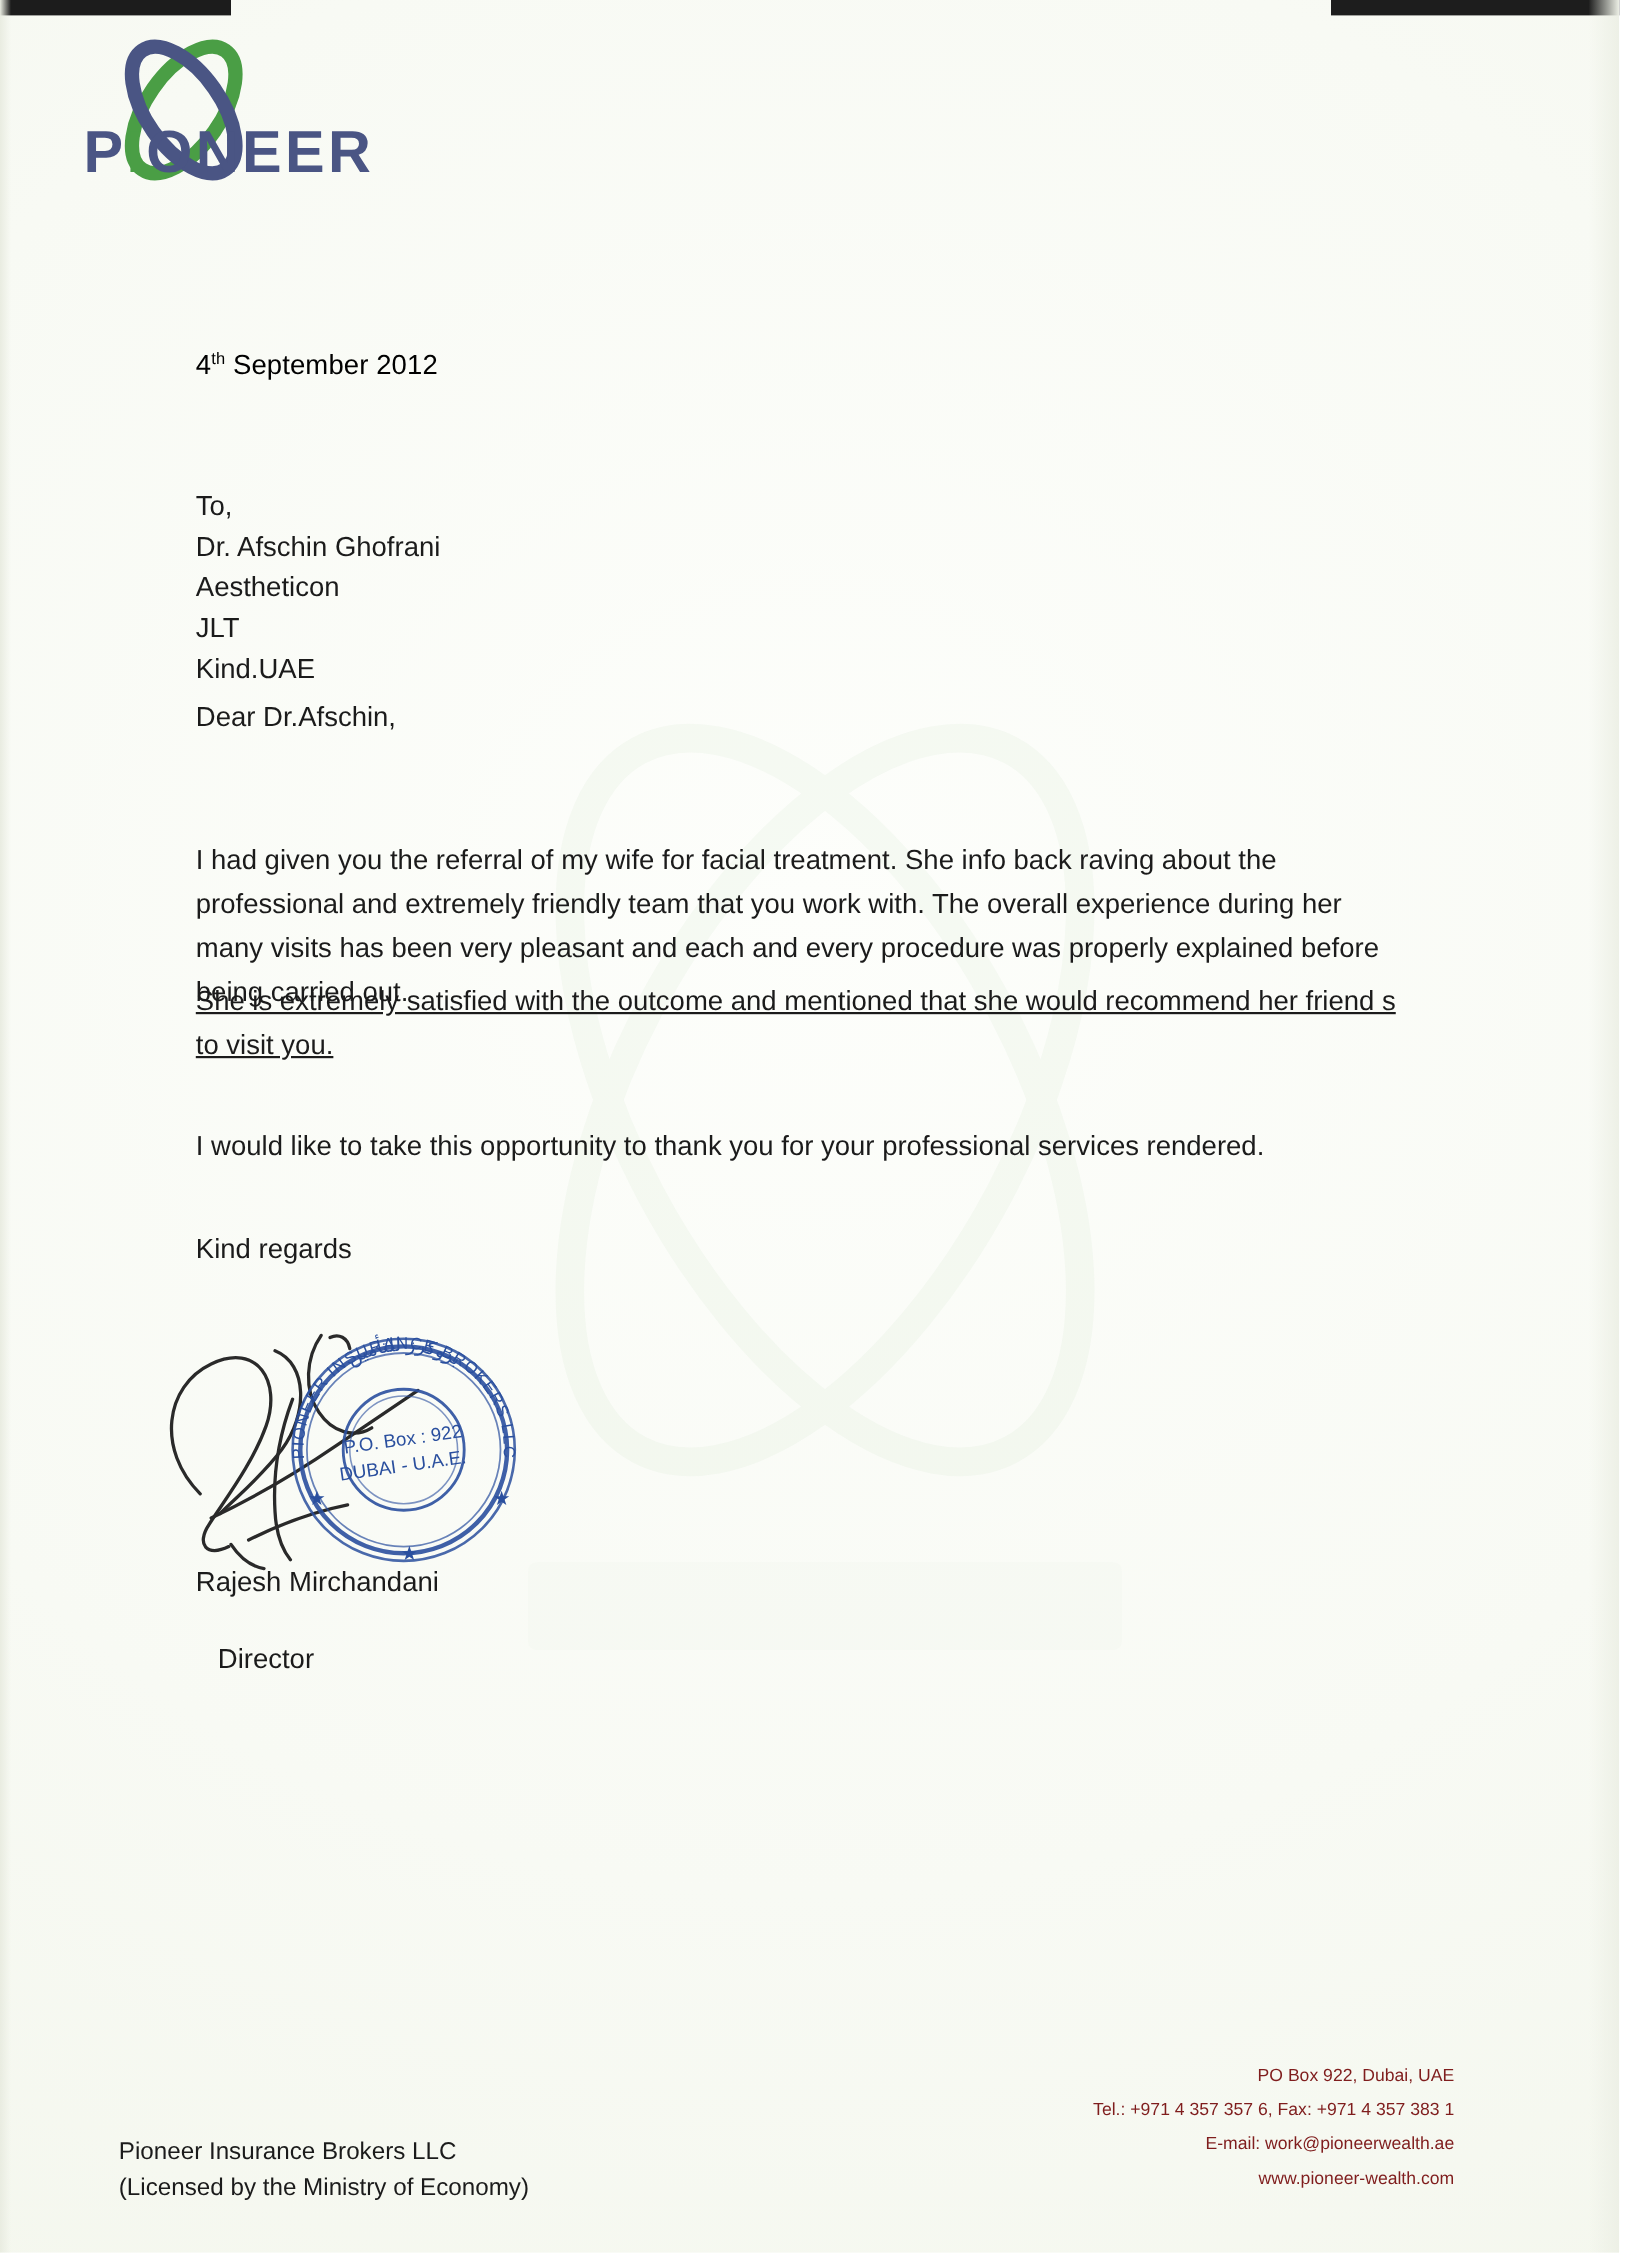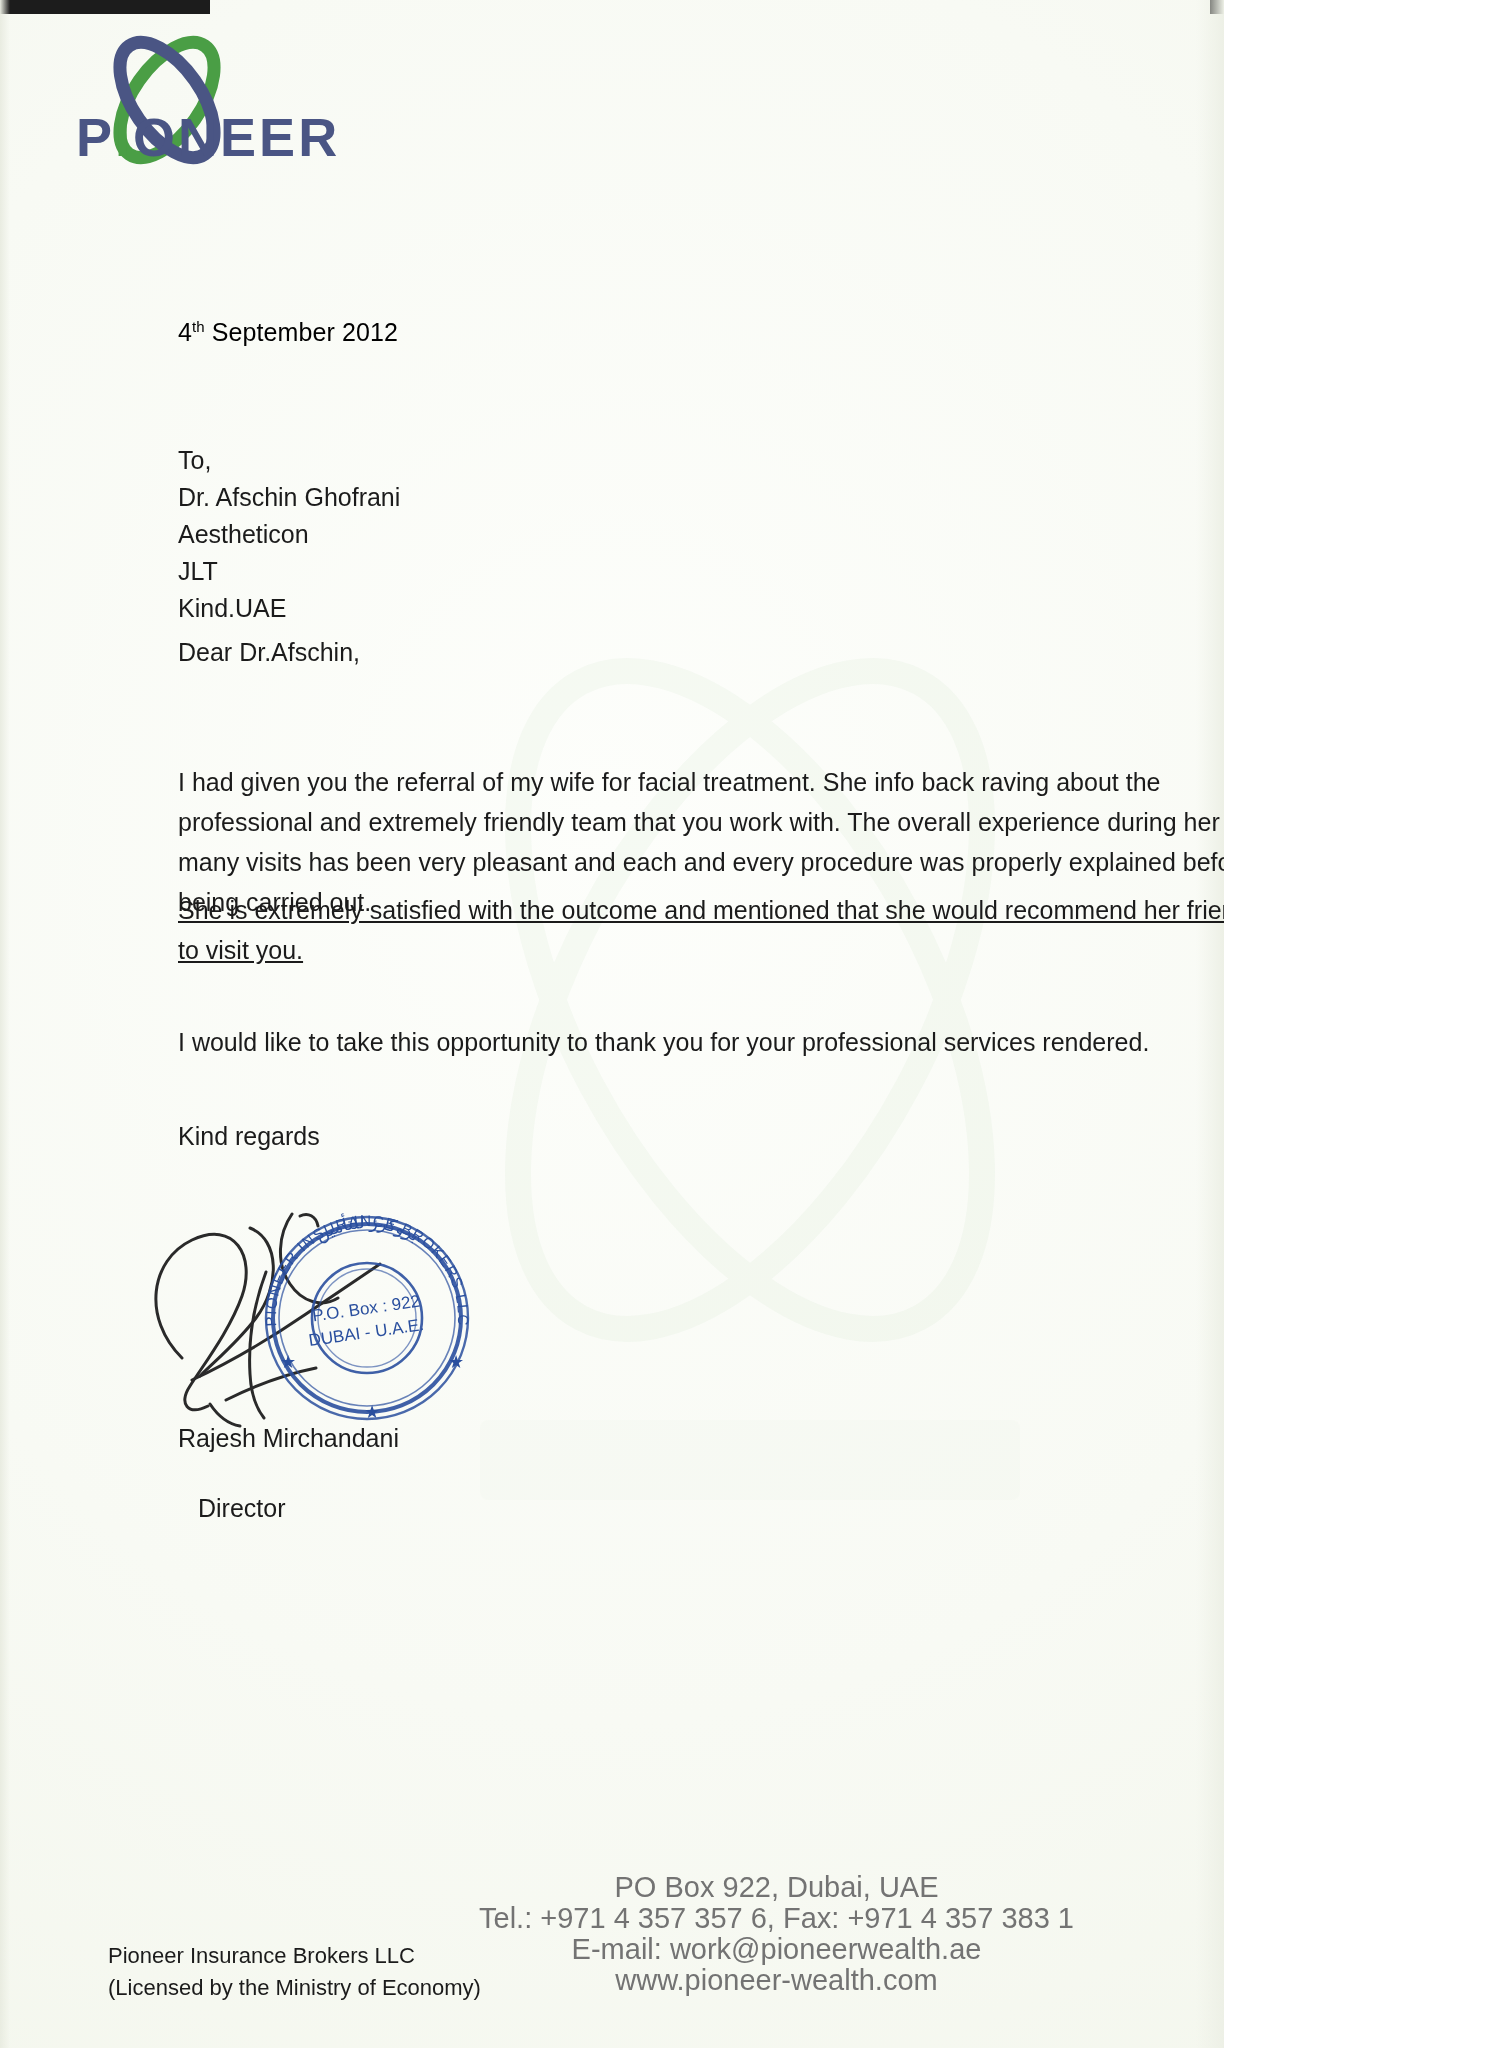--- a/index.html
+++ b/index.html
@@ -1,18 +1,18 @@
 <!DOCTYPE html>
 <html><head>
 <meta charset="utf-8">
 <style>
   html,body{margin:0;padding:0;background:#ffffff;}
   body{font-family:"Liberation Sans", sans-serif;}
   .page{
-    position:relative;width:1224px;height:2048px;overflow:hidden;
+    position:relative;width:1472px;height:2048px;overflow:hidden;
     background:#fbfcf8;
   }
   
   .paper{
     position:absolute;inset:0;
     background:
       radial-gradient(120% 80% at 50% 40%, #fdfefb 0%, #f8faf4 55%, #f3f6ec 100%);
   }
   .top-black{position:absolute;left:0;top:0;width:1489px;height:12px;background:#2b2b2b;}
   .top-black.l{width:210px;height:14px;background:#1c1c1c;}
@@ -44,21 +44,21 @@
   .role{position:absolute;left:178px;top:1494px;font-size:25px;color:#1b1b1b;margin-left:20px;}
 
   
   .signature{position:absolute;left:130px;top:1168px;width:330px;height:270px;pointer-events:none;}
 
   
   .stamp{position:absolute;left:252px;top:1202px;width:230px;height:232px;pointer-events:none;}
 
   
   .footer-left{position:absolute;left:108px;top:1940px;font-size:22px;color:#1b1b1b;line-height:32px;}
-  .footer-right{position:absolute;right:150px;top:1872px;font-size:29px;color:#737373;line-height:31px;text-align:center;}
+  .footer-right{position:absolute;right:150px;top:1872px;font-size:16px;color:#7f1d1d;line-height:31px;text-align:right;}
   .footer-right div{white-space:nowrap;}
 </style>
 </head>
 <body>
 
 <div class="page">
   <div class="paper"></div>
   <div class="top-black l"></div>
   <div class="top-black r"></div>
   <div class="edge-left"></div>

